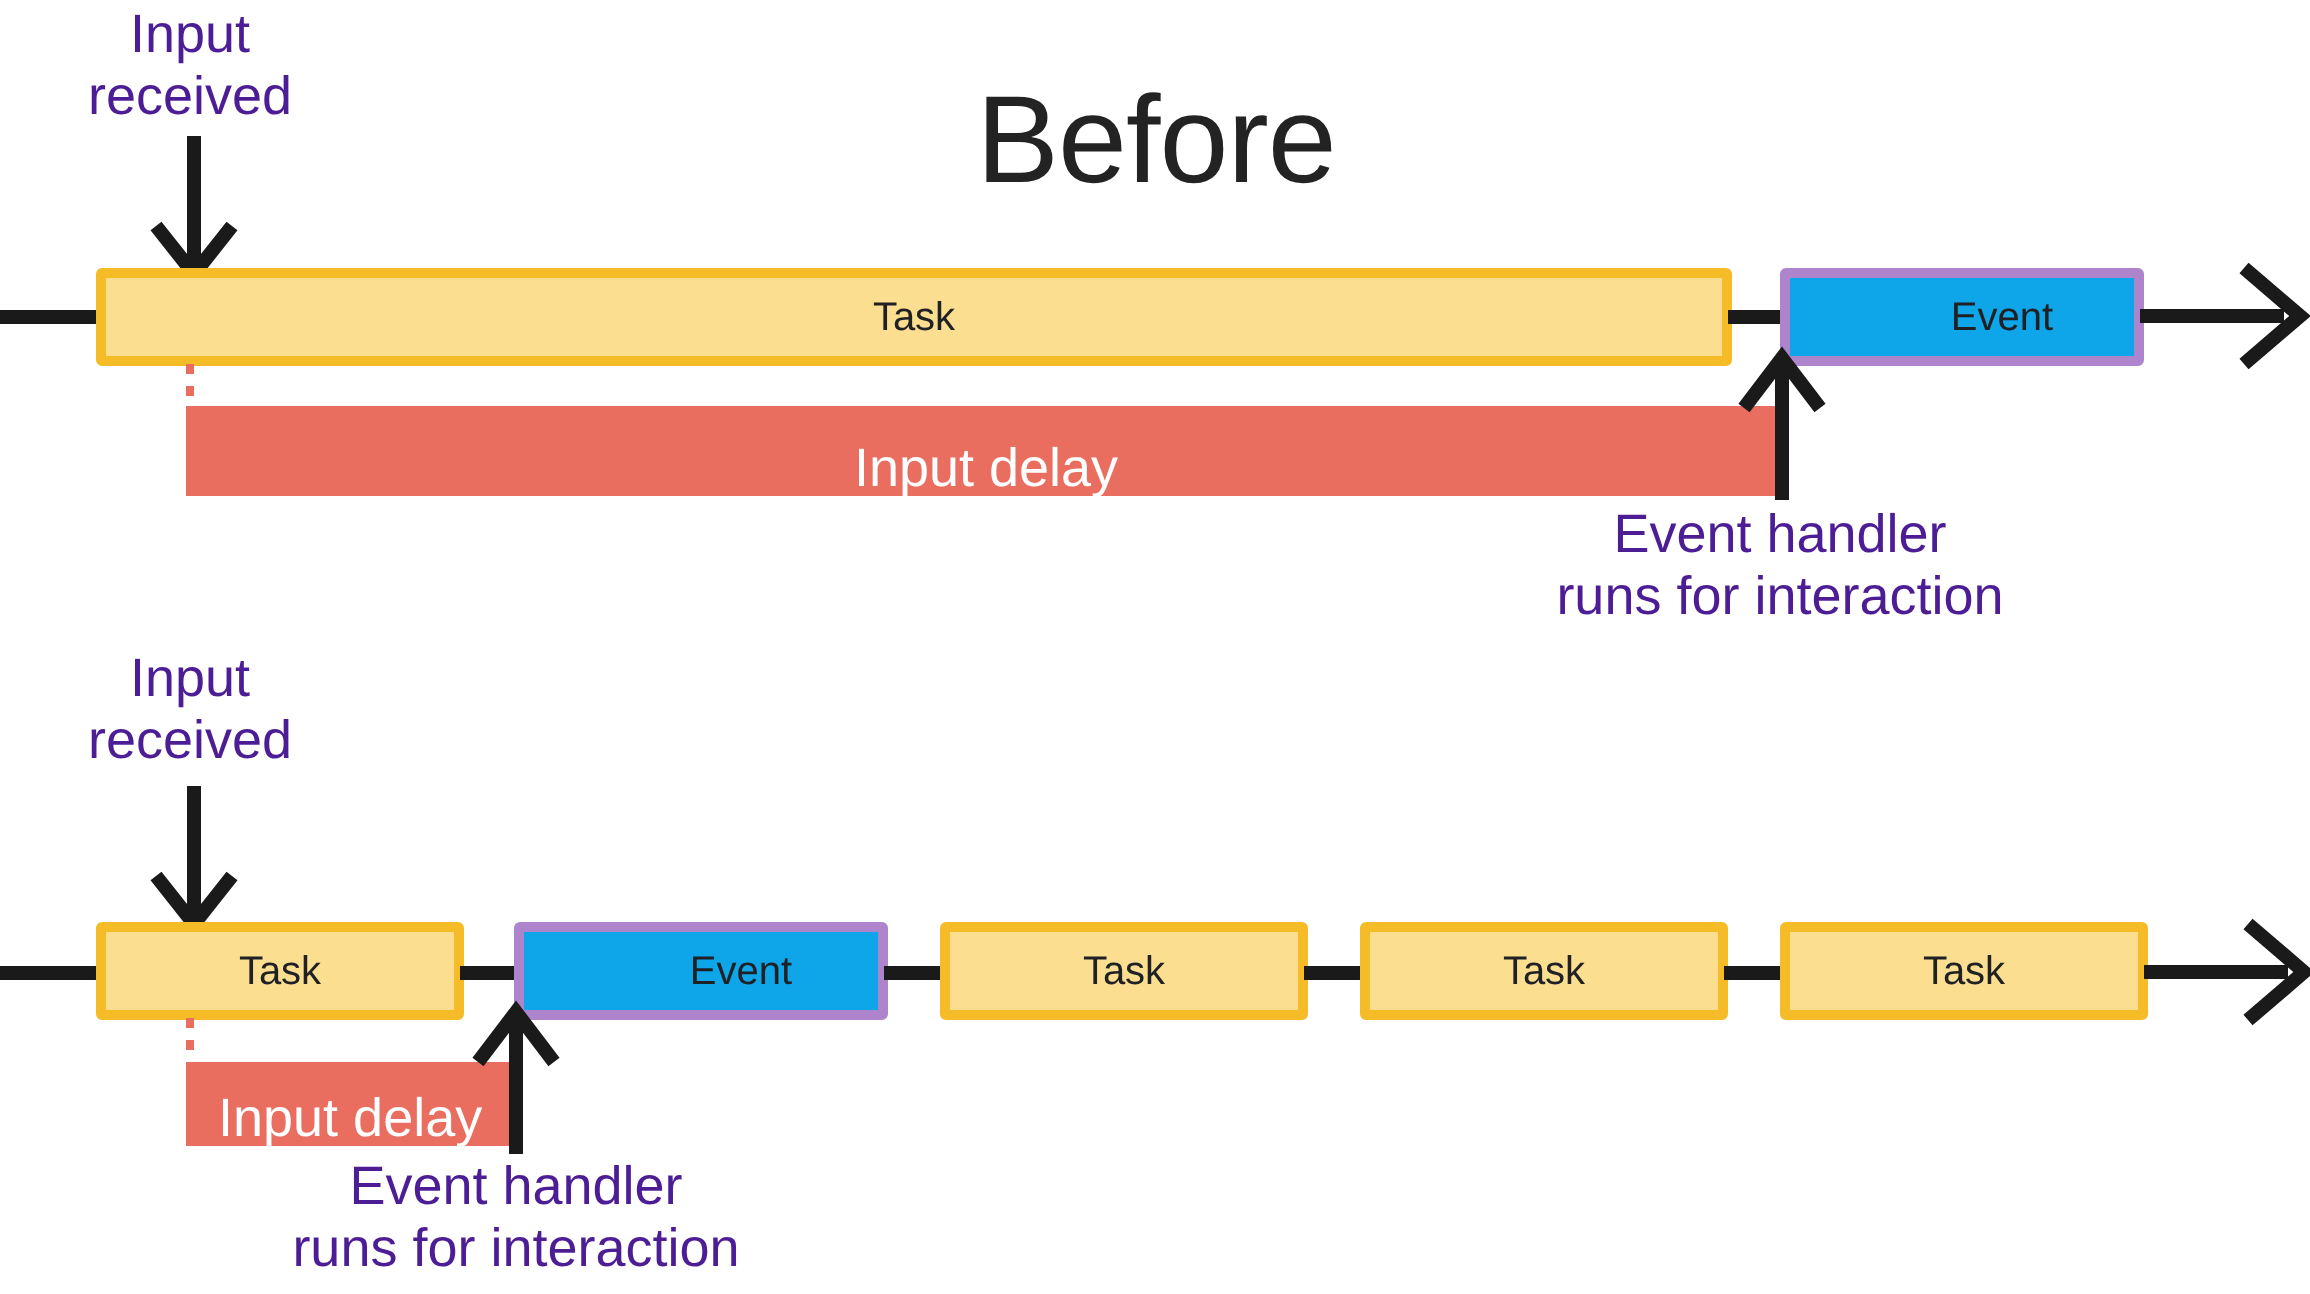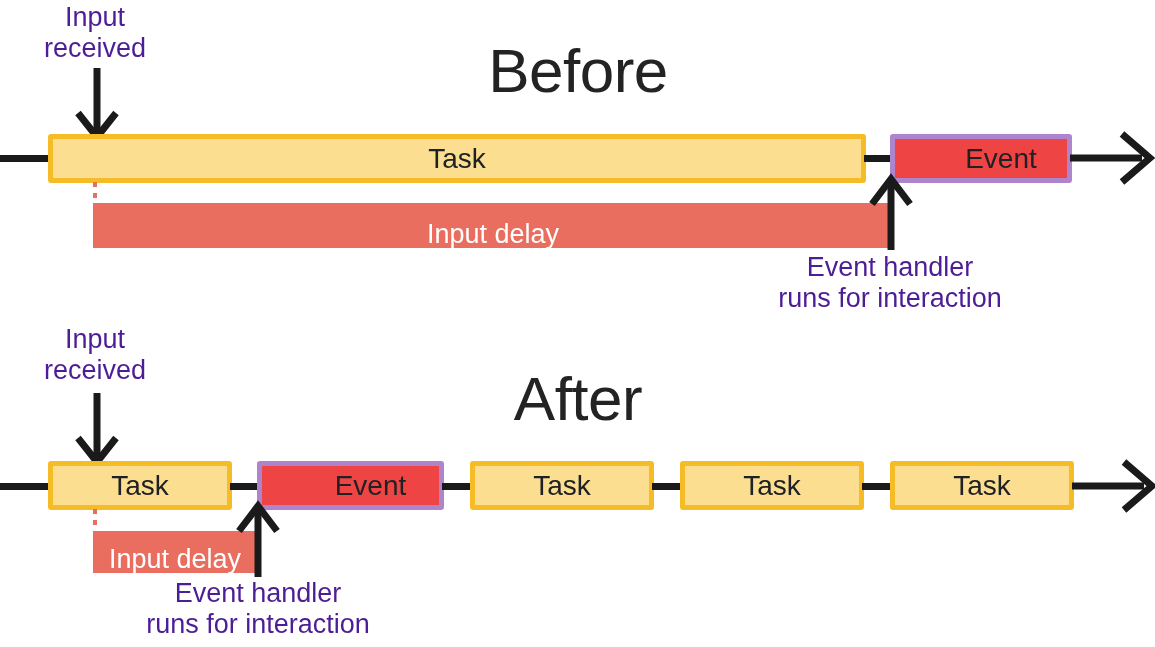--- a/index.html
+++ b/index.html
@@ -39,32 +39,32 @@
     text-align: center;
     white-space: nowrap;
   }
 
   
   .box {
     box-sizing: border-box;
     display: flex;
     align-items: center;
     justify-content: center;
-    font-size: 28px;
+    font-size: 20px;
     line-height: 1;
     color: #202124;
     white-space: nowrap;
   }
   .box-task {
     background: #FBDE90;
     border: 5px solid #F5BC27;
     border-radius: 3px;
   }
   .box-event {
-    background: #ef4444;
+    background: #0ea5e9;
     border: 5px solid #AE85CC;
     border-radius: 3px;
     padding-left: 40px;
   }
 
   
   .delay-bar {
     box-sizing: border-box;
     display: flex;
     align-items: flex-end;
@@ -149,21 +149,20 @@
   <div class="abs callout" style="left:20px; top:324px; width:150px;">
     <div>Input</div>
     <div>received</div>
   </div>
 
   <svg class="abs" style="left:74px; top:393px;" width="46" height="72" viewBox="0 0 46 72">
     <line x1="23" y1="0" x2="23" y2="64" stroke="#1a1a1a" stroke-width="7"></line>
     <polyline points="4,45 23,69 42,45" fill="none" stroke="#1a1a1a" stroke-width="7" stroke-linecap="butt" stroke-linejoin="miter"></polyline>
   </svg>
 
-  <div class="abs section-title" style="left:378px; top:368px; width:400px;">After</div>
 
   <div class="abs hline" style="left:0px; top:483px; width:50px;"></div>
 
   <div class="abs box box-task" style="left:48px; top:461px; width:184px; height:49px;">
     <span>Task</span>
   </div>
 
   <div class="abs hline" style="left:230px; top:483px; width:30px;"></div>
 
   <div class="abs box box-event" style="left:257px; top:461px; width:187px; height:49px;">

